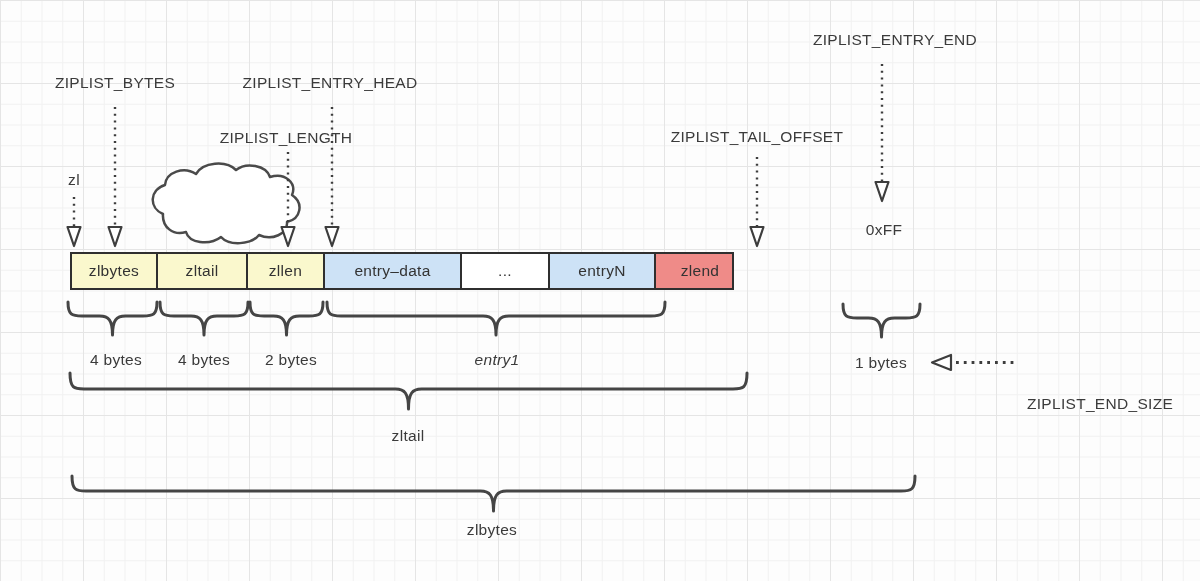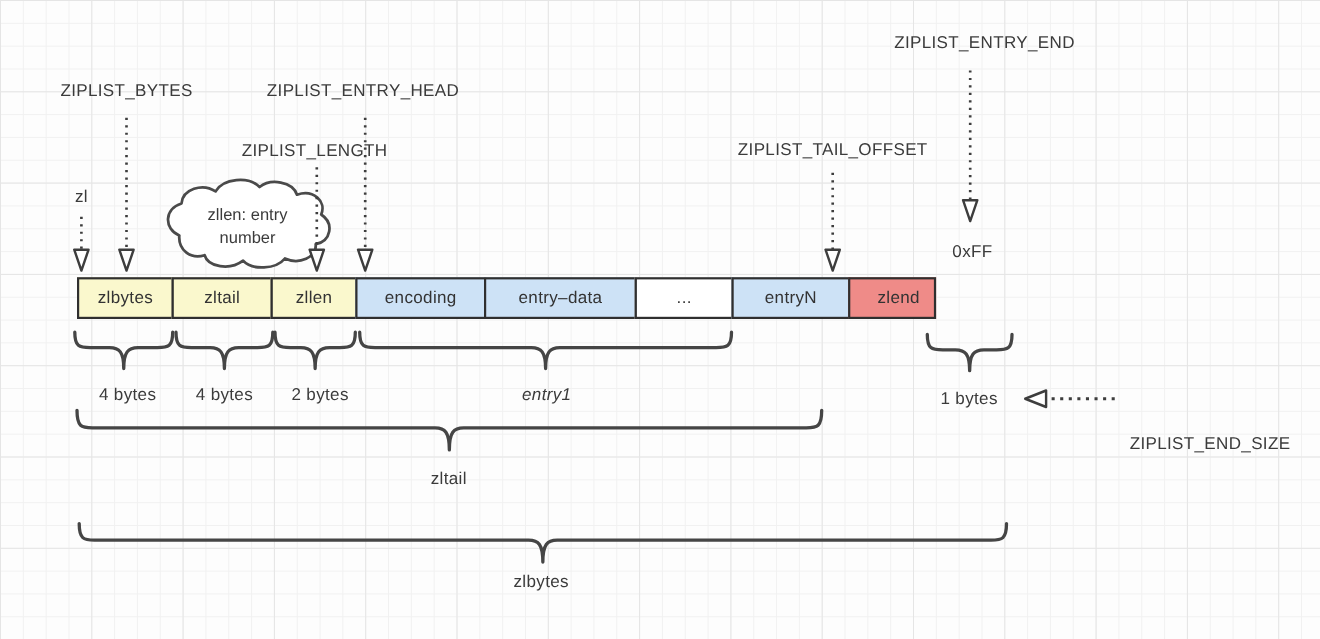--- a/index.html
+++ b/index.html
@@ -94,28 +94,25 @@
   </svg>
 
   <div class="lbl" style="left:74px;top:171px;text-align:center;">zl</div>
   <div class="lbl" style="left:115px;top:74px;">ZIPLIST_BYTES</div>
   <div class="lbl" style="left:330px;top:74px;">ZIPLIST_ENTRY_HEAD</div>
   <div class="lbl" style="left:286px;top:129px;">ZIPLIST_LENGTH</div>
   <div class="lbl" style="left:757px;top:128px;">ZIPLIST_TAIL_OFFSET</div>
   <div class="lbl" style="left:880px;top:31px;margin-left:15px;">ZIPLIST_ENTRY_END</div>
   <div class="lbl" style="left:884px;top:221px;">0xFF</div>
 
-  <div class="cloud-text" style="left:225px;top:185px;">zllen: entry
-number</div>
 
   <div class="cells">
     <div class="cell" style="width: 88px; background-color: rgb(250, 248, 205);">zlbytes</div>
     <div class="cell" style="width: 92px; background-color: rgb(250, 248, 205);">zltail</div>
     <div class="cell" style="width: 79px; background-color: rgb(250, 248, 205);">zllen</div>
-    <div class="cell" style="width: 119px; background-color: rgb(205, 226, 246);">encoding</div>
     <div class="cell" style="width: 139px; background-color: rgb(205, 226, 246);">entry–data</div>
     <div class="cell" style="width: 90px; background-color: rgb(255, 255, 255);">...</div>
     <div class="cell" style="width: 108px; background-color: rgb(205, 226, 246);">entryN</div>
     <div class="cell" style="width: 80px; background-color: rgb(239, 139, 136); padding-left: 12px;">zlend</div>
   </div>
 
   <div class="lbl" style="left:116px;top:351px;">4 bytes</div>
   <div class="lbl" style="left:204px;top:351px;">4 bytes</div>
   <div class="lbl" style="left:291px;top:351px;">2 bytes</div>
   <div class="lbl" style="left:497px;top:351px;font-style:italic;">entry1</div>

